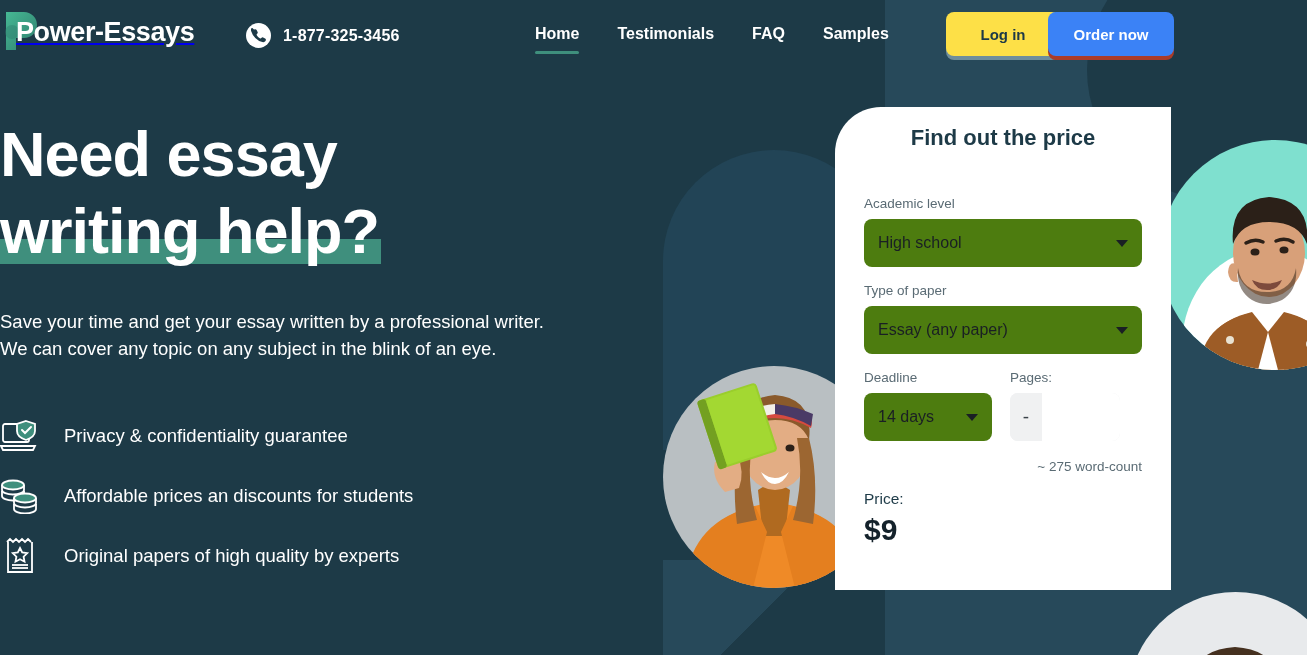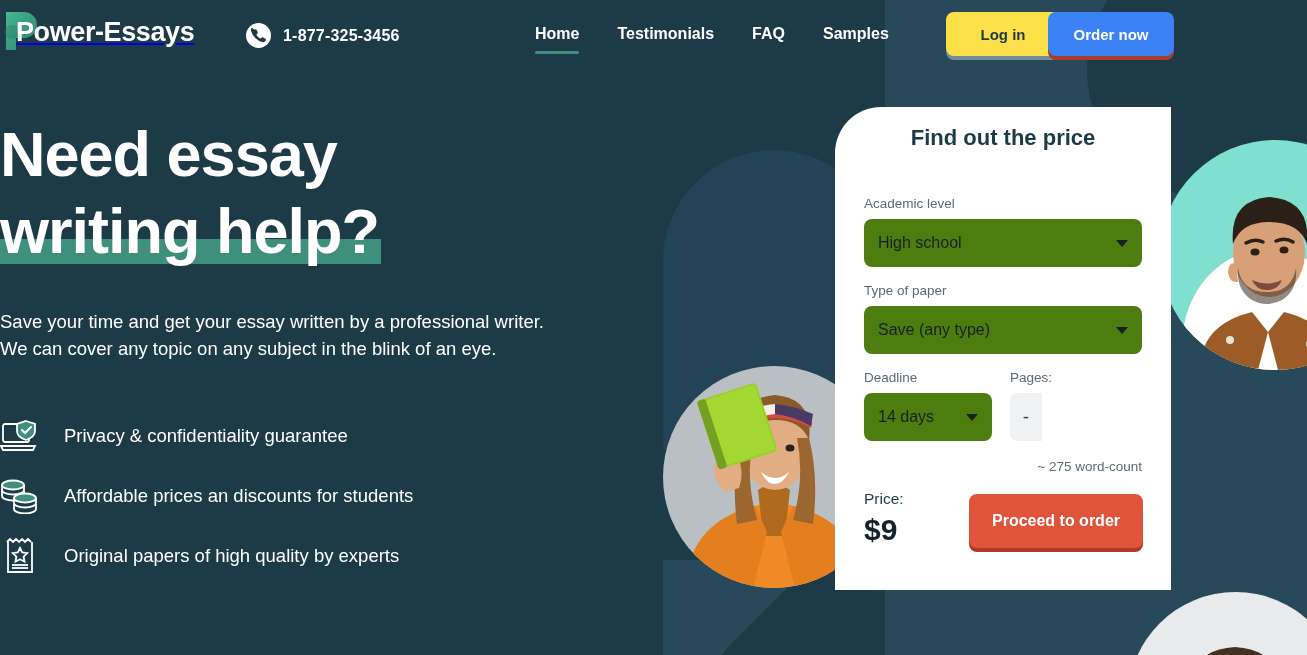--- a/index.html
+++ b/index.html
@@ -386,21 +386,21 @@
     <span class="fld-label">Academic level</span>
     <div class="select">
       <span class="select-val">High school</span>
       <span class="caret"></span>
     </div>
   </div>
 
   <div class="fld" style="left:864px; top:283px; width:278px; z-index:31;">
     <span class="fld-label">Type of paper</span>
     <div class="select">
-      <span class="select-val">Save (any type)</span>
+      <span class="select-val">Essay (any paper)</span>
       <span class="caret"></span>
     </div>
   </div>
 
   <div class="fld" style="left:864px; top:370px; width:128px; z-index:31;">
     <span class="fld-label">Deadline</span>
     <div class="select">
       <span class="select-val">14 days</span>
       <span class="caret"></span>
     </div>
@@ -411,15 +411,14 @@
     <div class="stepper">
       <button class="step-btn">-</button>
       <input class="step-val" value="1" style="">
 
     </div>
   </div>
 
   <div class="wordcount" style="z-index:31;padding-left:10px;">~ 275 word-count</div>
   <div class="price-label" style="z-index:31;">Price:</div>
   <div class="price-val" style="z-index:31;">$9</div>
-  <button class="btn-proceed" style="z-index:31;">Proceed to order</button>
 
 </div>
 
 </body></html>

